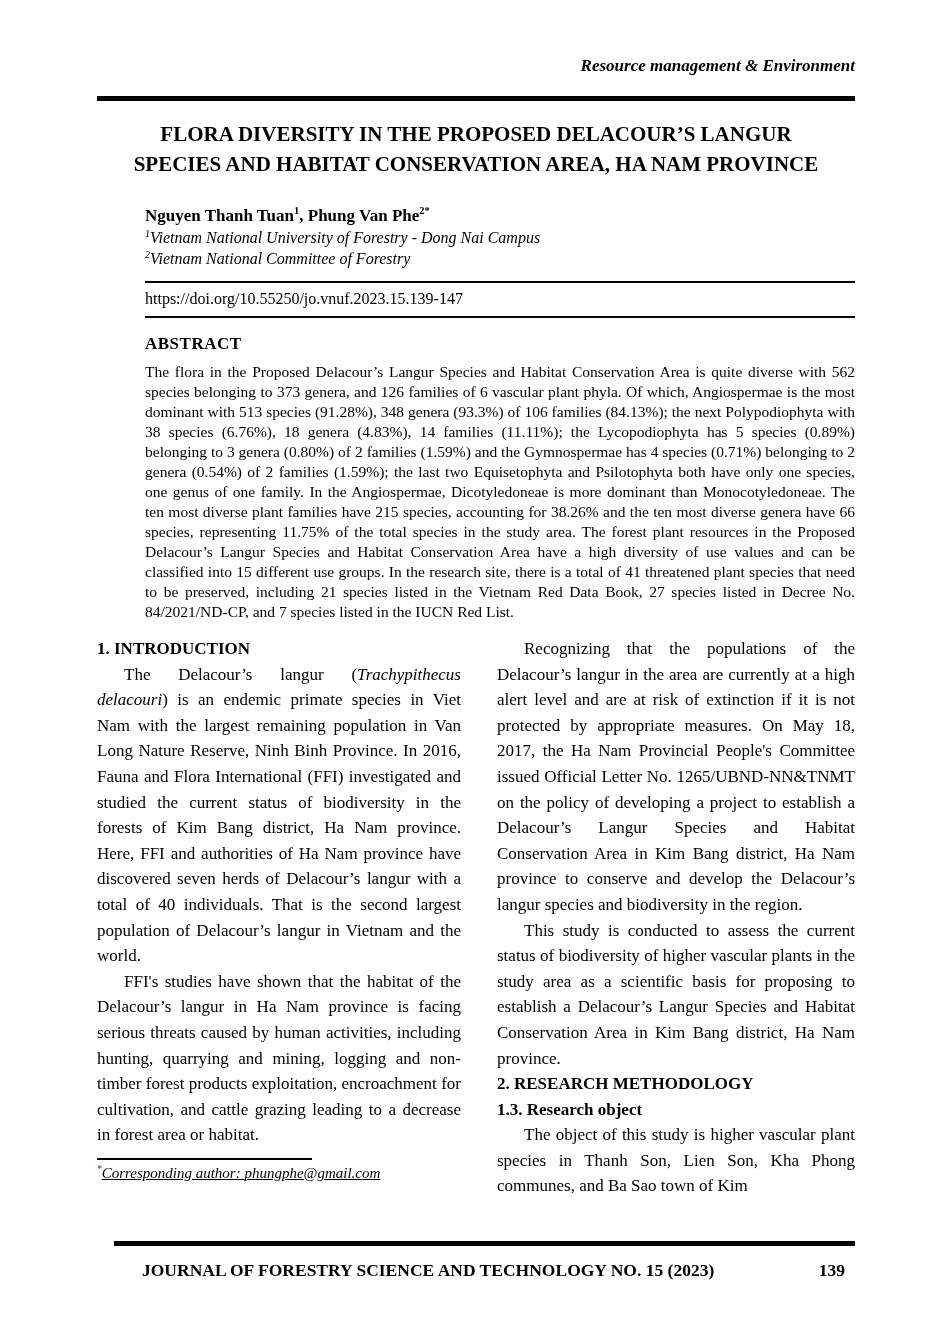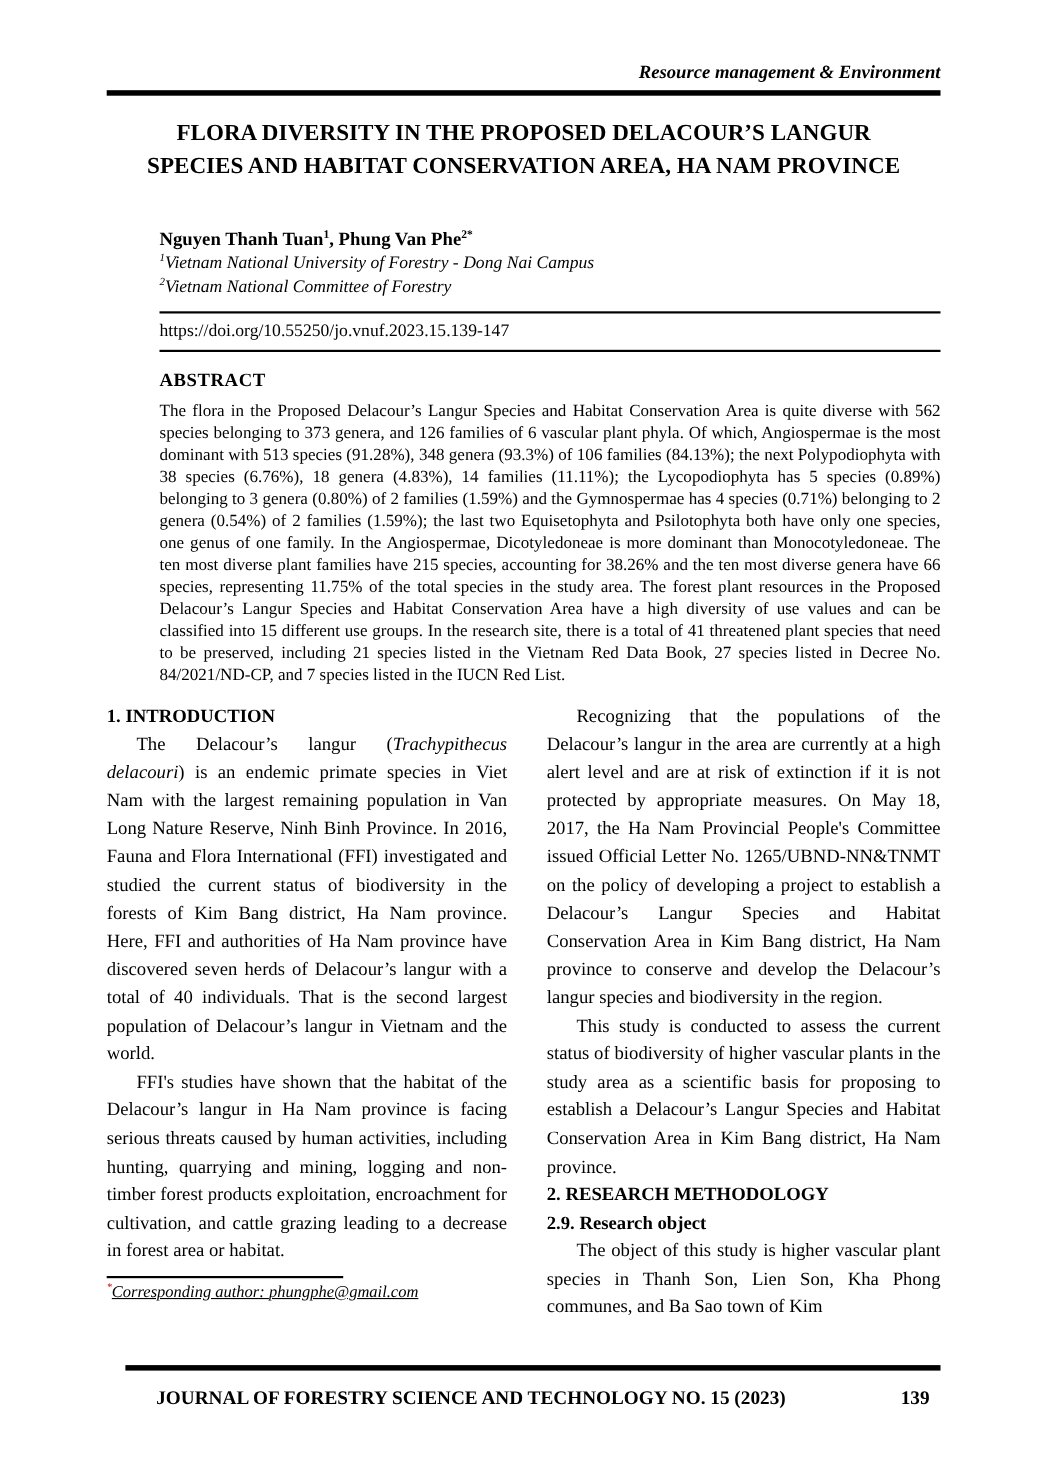--- a/index.html
+++ b/index.html
@@ -5,27 +5,27 @@
   * { margin:0; padding:0; box-sizing:border-box; }
   html,body { background:#e8e8e8; }
   body { font-family:"Liberation Serif", serif; color:#000; }
   .page {
     position:relative; width:943px; height:1333px; margin:0 auto;
     background:#ffffff; overflow:hidden;
     padding:56px 88px 0 97px;
   }
   .running-head {
     text-align:right; font-weight:bold; font-style:italic;
-    font-size:17px; padding-bottom:6px; border-bottom:5px solid #000;
+    font-size:17px; padding-bottom:20px; border-bottom:5px solid #000;
   }
   .title {
     margin:18px auto 0; text-align:center; font-weight:bold;
     font-size:21px; line-height:30px; white-space:pre-line; max-width:800px;
   }
-  .byline-block { margin-left:48px; margin-top:42px; }
+  .byline-block { margin-left:48px; margin-top:26px; }
   .authors { font-weight:bold; font-size:17px; line-height:22px; }
   .affil { font-style:italic; font-size:16px; line-height:21px; }
   .sup { vertical-align:super; font-size:0.62em; line-height:0; }
   .it { font-style:italic; }
   .un { text-decoration:underline;margin-top:32px; }
   .doi-block {
     margin-left:48px; margin-top:12px;
     border-top:2px solid #000; border-bottom:2px solid #000;
     padding:7px 0 8px 0; font-size:16px;
   }
@@ -86,21 +86,21 @@
       <div class="footnote">
         <div class="footnote-rule"></div>
         <p class="footnote-text"><span class="sup" style="color: rgb(192, 0, 0);">*</span><span class="it un">Corresponding author: </span><span class="it un">phungphe@gmail.com</span></p>
       </div>
     </div>
 
     <div class="col col-right">
       <p>Recognizing that the populations of the Delacour’s langur in the area are currently at a high alert level and are at risk of extinction if it is not protected by appropriate measures. On May 18, 2017, the Ha Nam Provincial People's Committee issued Official Letter No. 1265/UBND-NN&amp;TNMT on the policy of developing a project to establish a Delacour’s Langur Species and Habitat Conservation Area in Kim Bang district, Ha Nam province to conserve and develop the Delacour’s langur species and biodiversity in the region.</p>
       <p>This study is conducted to assess the current status of biodiversity of higher vascular plants in the study area as a scientific basis for proposing to establish a Delacour’s Langur Species and Habitat Conservation Area in Kim Bang district, Ha Nam province.</p>
       <h3>2. RESEARCH METHODOLOGY</h3>
-      <h3>2.9. Research object</h3>
+      <h3>1.3. Research object</h3>
       <p>The object of this study is higher vascular plant species in Thanh Son, Lien Son, Kha Phong communes, and Ba Sao town of Kim</p>
     </div>
 
   </div>
 
   <div class="page-footer">
     <span class="footer-journal">JOURNAL OF FORESTRY SCIENCE AND TECHNOLOGY NO. 15 (2023)</span>
     <span class="footer-page">139</span>
   </div>
 

